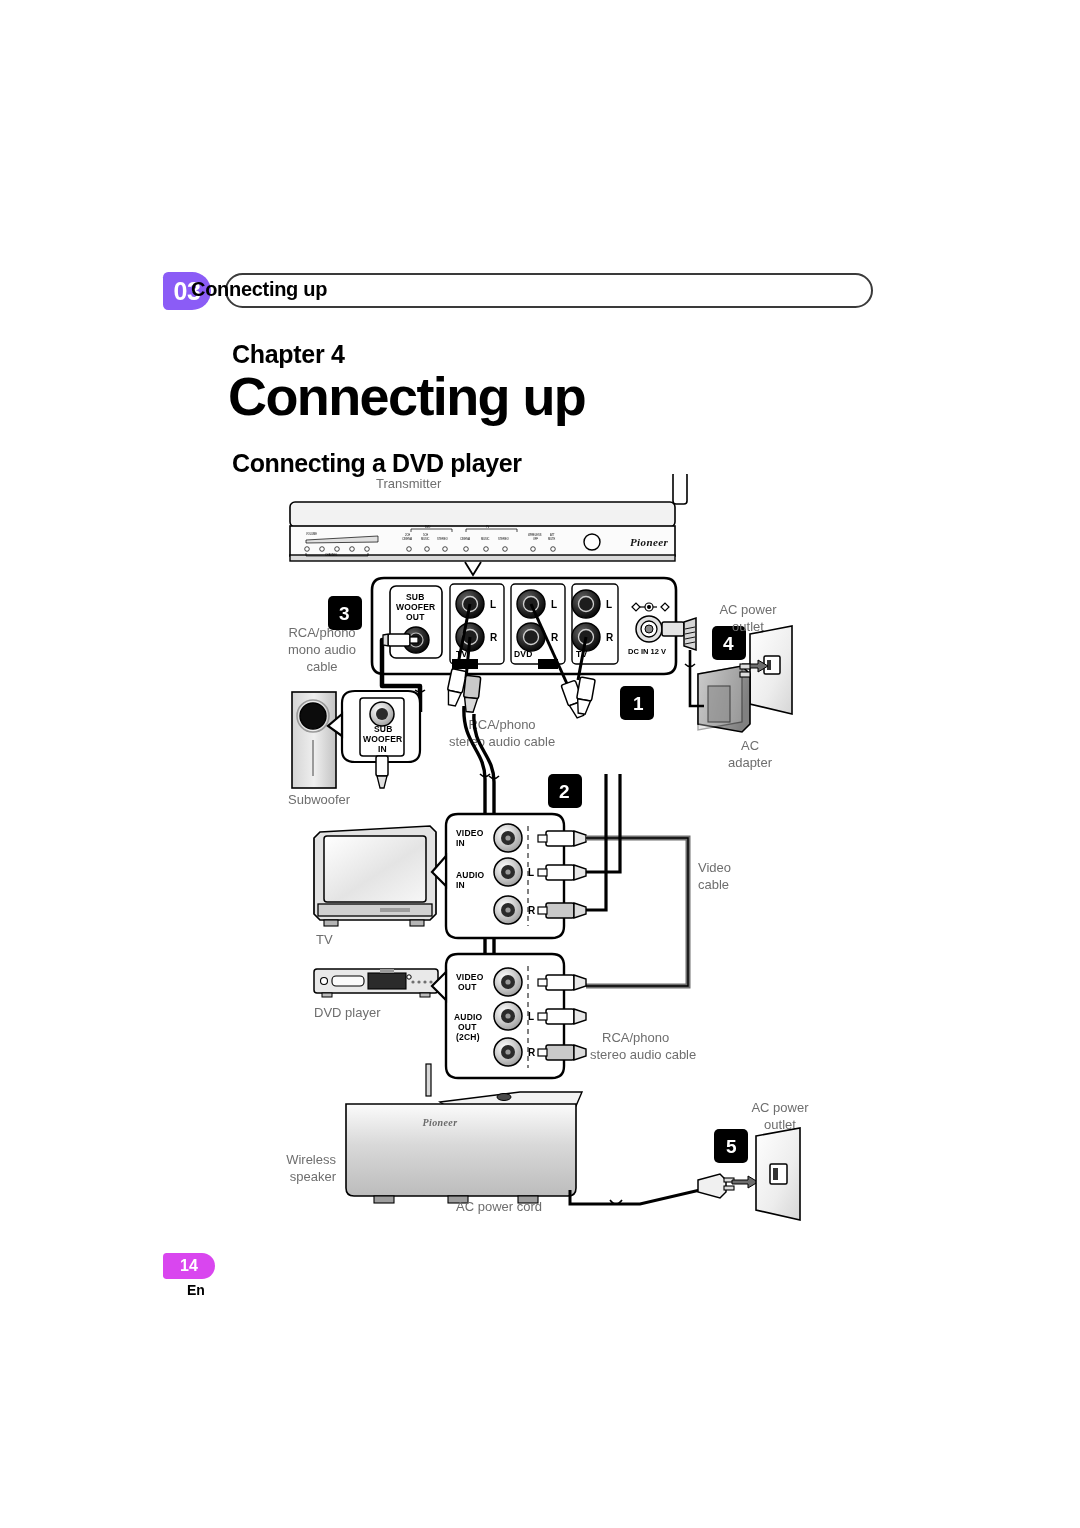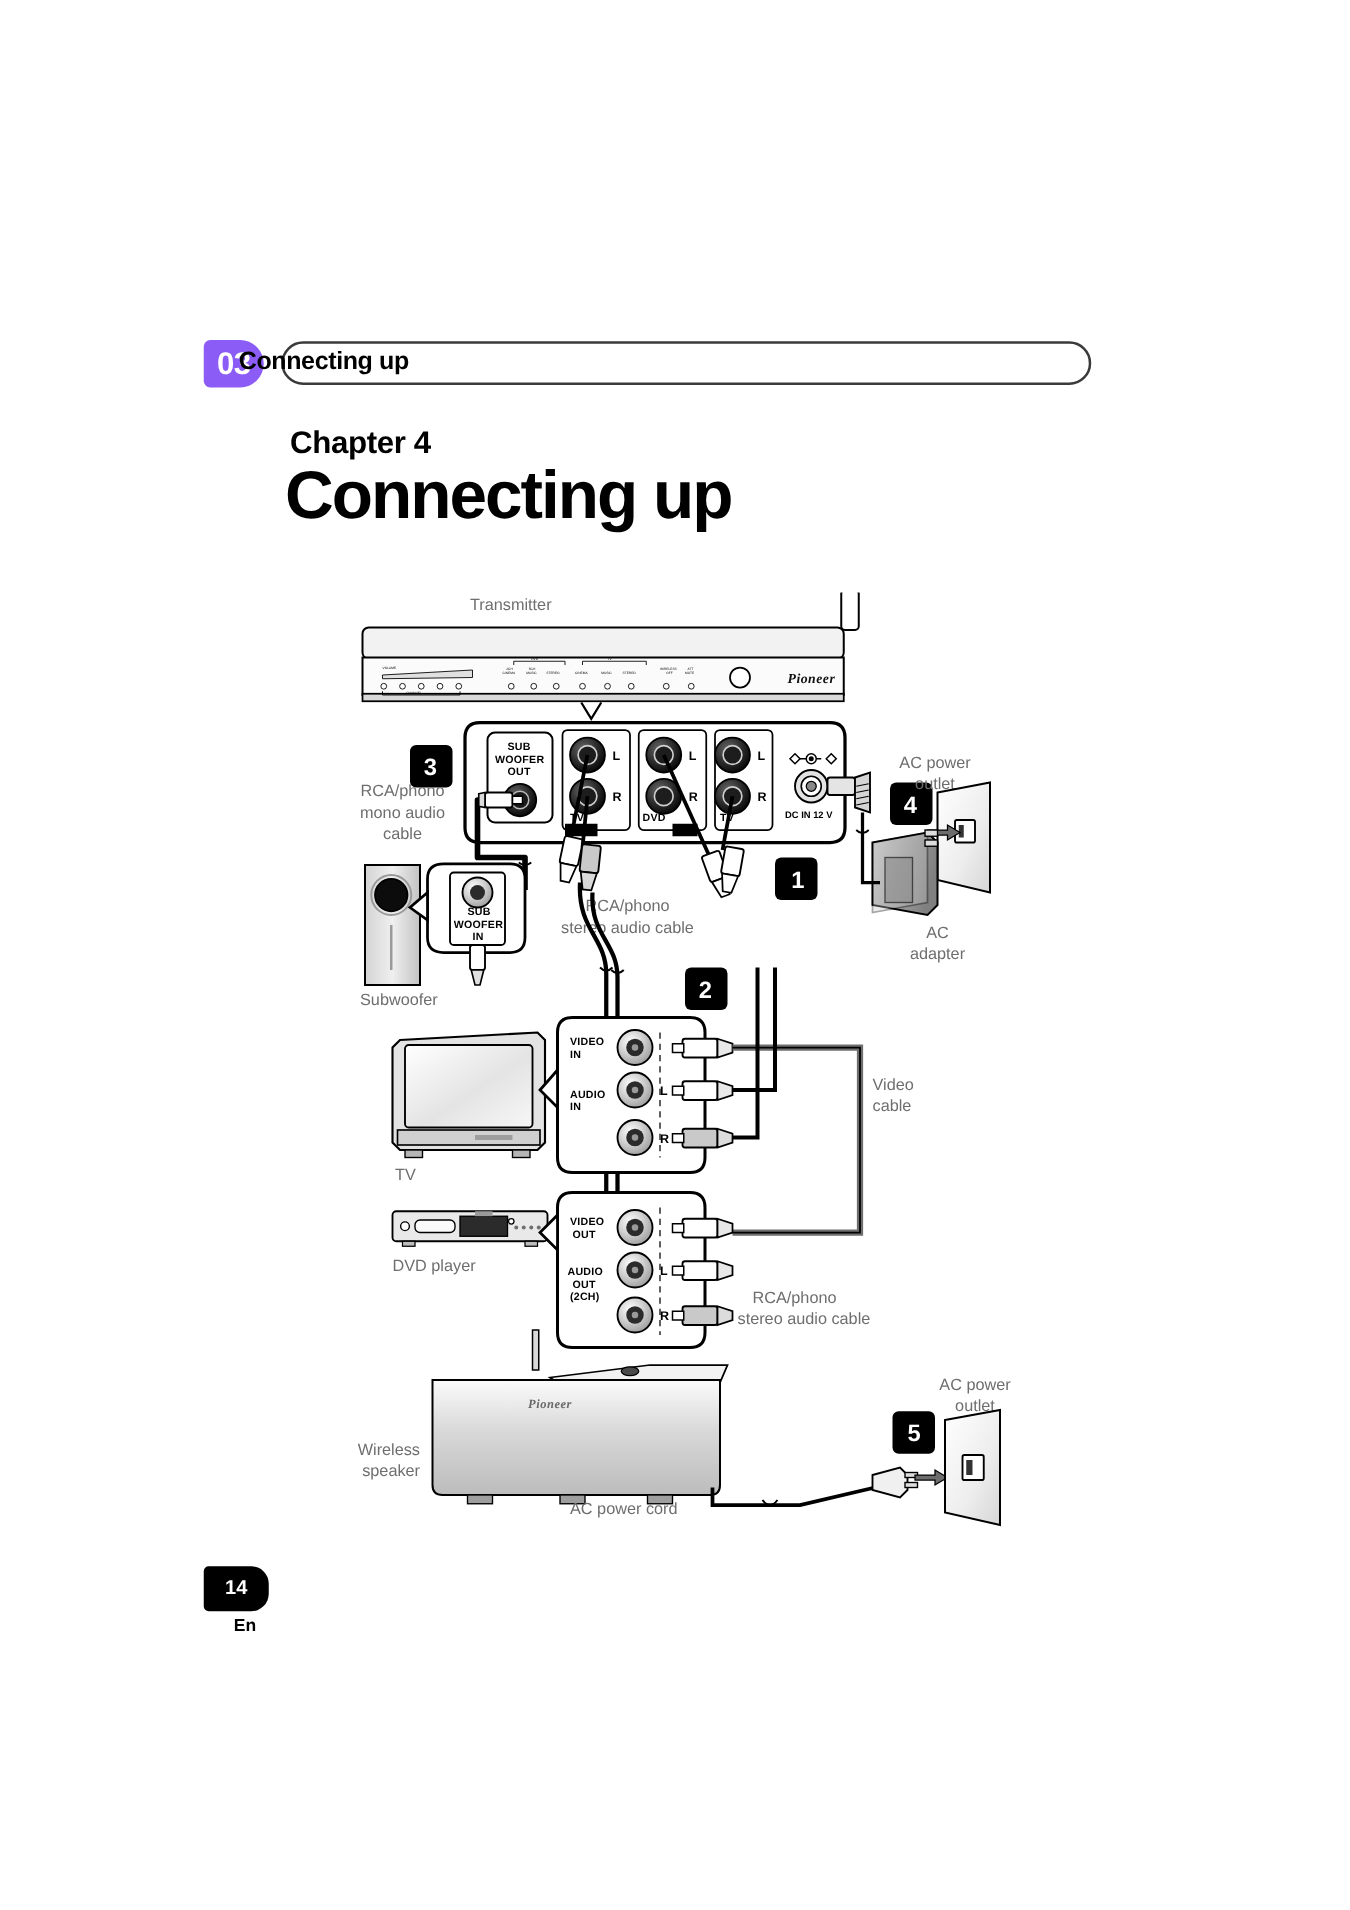--- a/index.html
+++ b/index.html
@@ -92,22 +92,22 @@
 
   
   .footer {
     position: absolute;
     left: 163px;
     top: 1253px;
     width: 120px;
   }
   .footer-chip {
     width: 52px;
-    height: 36px;
-    background: #000000;
+    height: 26px;
+    background: #d946ef;
     color: #fff;
     border-radius: 4px 14px 14px 4px;
     font-size: 16px;
     font-weight: bold;
     display: flex;
     align-items: center;
     justify-content: center;
   }
   .footer-lang {
     margin-top: 3px;
@@ -141,20 +141,21 @@
 <div class="page">
 
   <div class="header">
     <div class="header-chip">03</div>
     <div class="header-pill"></div>
     <div class="header-pill-label">Connecting up</div>
   </div>
 
   <div class="chapter-label">Chapter 4</div>
   <div class="chapter-title">Connecting up</div>
+  <div class="section-title">Connecting a DVD player</div>
 
   <div class="diagram">
     <svg width="570" height="760" viewBox="0 0 570 760" xmlns="http://www.w3.org/2000/svg">
       <defs>
         <linearGradient id="gScreen" x1="0" y1="0" x2="1" y2="1">
           <stop offset="0%" stop-color="#ffffff"></stop>
           <stop offset="55%" stop-color="#e4e4e4"></stop>
           <stop offset="100%" stop-color="#f7f7f7"></stop>
         </linearGradient>
         <linearGradient id="gSpk" x1="0" y1="0" x2="0" y2="1">

